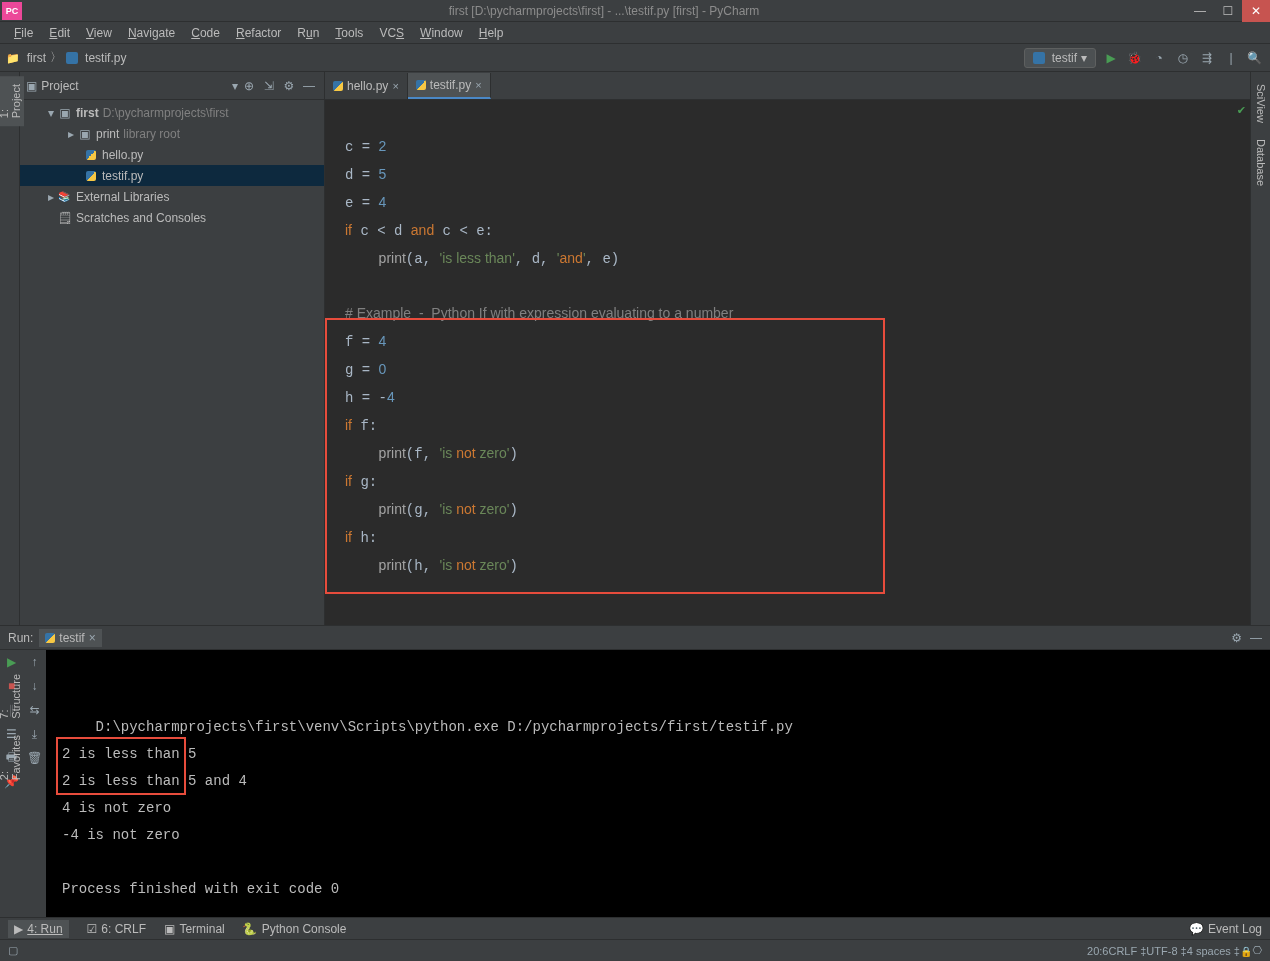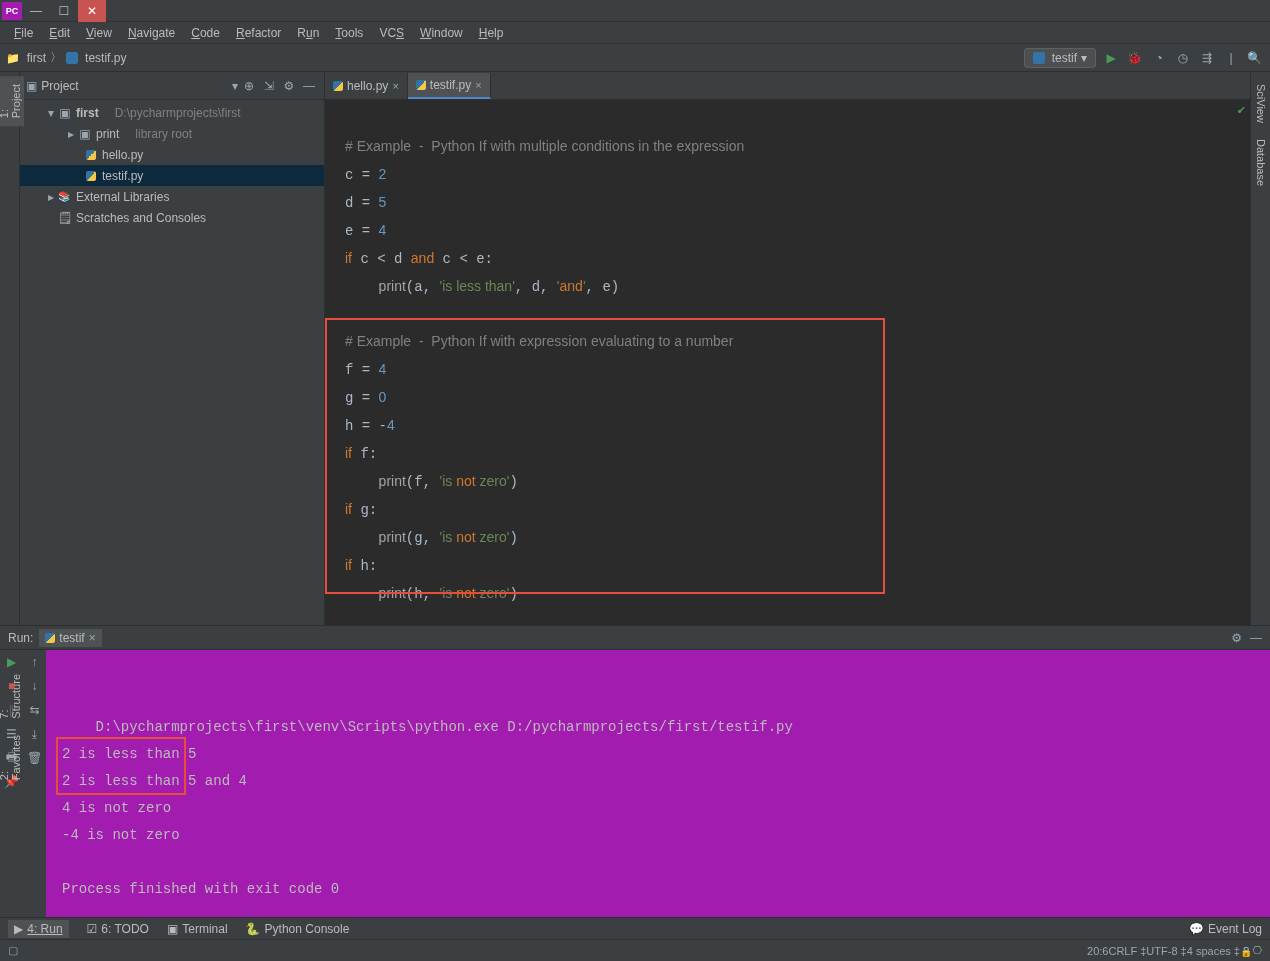--- a/index.html
+++ b/index.html
@@ -1,20 +1,20 @@
 <!DOCTYPE html>
 <html><head>
 <meta charset="utf-8">
 <style>
 * { margin: 0; padding: 0; box-sizing: border-box; font-family: "Segoe UI", Arial, sans-serif; }
 body { background: #3c3f41; color: #bbbbbb; font-size: 12px; width: 1270px; height: 961px; overflow: hidden; display: flex; flex-direction: column; }
 
 
 .titlebar { height: 22px; background: #3c3f41; display: flex; align-items: center; border-bottom: 1px solid #2d2f30; }
-.titlebar .logo { width: 20px; height: 18px; background: #a21caf; color: #fff; font-size: 9px; font-weight: bold; display: flex; align-items: center; justify-content: center; margin-left: 2px; }
+.titlebar .logo { width: 20px; height: 18px; background: #ec4899; color: #fff; font-size: 9px; font-weight: bold; display: flex; align-items: center; justify-content: center; margin-left: 2px; }
 .titlebar .title { flex: 1; text-align: center; color: #8c8c8c; font-size: 12px; }
 .titlebar .winbtns { display: flex; }
 .titlebar .winbtn { width: 28px; height: 22px; display: flex; align-items: center; justify-content: center; color: #bbbbbb; }
 .titlebar .winbtn.close { background: #c75450; color: #fff; }
 
 
 .menubar { height: 22px; background: #3c3f41; display: flex; align-items: center; padding: 0 6px; border-bottom: 1px solid #2d2f30; }
 .menubar .menu-item { padding: 2px 8px; color: #bbbbbb; cursor: pointer; }
 .menubar .menu-item u { text-decoration: underline; }
 
@@ -41,21 +41,21 @@
 .project-hdr .title { flex: 1; }
 .project-hdr .hdr-icon { width: 18px; height: 18px; display: flex; align-items: center; justify-content: center; color: #9aa7b0; margin-left: 2px; }
 .tree { flex: 1; overflow: auto; font-size: 12px; padding-top: 2px; }
 .tree-row { display: flex; align-items: center; height: 21px; padding-left: 6px; cursor: pointer; white-space: nowrap; }
 .tree-row.sel { background: #0d293e; }
 .tree-row .chev { width: 14px; text-align: center; color: #9aa7b0; }
 .tree-row .ic { width: 14px; height: 14px; margin-right: 4px; display: inline-flex; align-items: center; justify-content: center; }
 .tree-row .ic.folder { color: #9aa7b0; }
 .tree-row .ic.py::before { content: ""; display: block; width: 10px; height: 10px; background: linear-gradient(135deg,#3573a6 50%,#f7c844 50%); border-radius: 2px; }
 .tree-row .ic.lib::before { content: "📚"; font-size: 10px; }
-.tree-row .dim { color: #808080; margin-left: 16px; }
+.tree-row .dim { color: #808080; margin-left: 4px; }
 .indent-1 { padding-left: 24px; }
 .indent-2 { padding-left: 44px; }
 .indent-3 { padding-left: 64px; }
 
 
 .editor { flex: 1; display: flex; flex-direction: column; min-width: 0; }
 .tabs { height: 28px; background: #3c3f41; display: flex; align-items: flex-end; border-bottom: 1px solid #2d2f30; }
 .tab { height: 26px; display: flex; align-items: center; padding: 0 8px; background: #3c3f41; color: #bbbbbb; border-right: 1px solid #2d2f30; gap: 4px; cursor: pointer; }
 .tab.active { background: #4e5254; border-bottom: 2px solid #4a88c7; }
 .tab .close { color: #9aa7b0; font-size: 11px; }
@@ -71,21 +71,21 @@
 .highlight-line { position: absolute; left: 0; right: 0; height: 27px; background: #323232; z-index: -1; }
 .red-box { position: absolute; border: 2px solid #e74c3c; pointer-events: none; }
 .breadcrumb-editor { height: 20px; background: #3c3f41; color: #808080; font-size: 11px; padding-left: 100px; display: flex; align-items: center; border-top: 1px solid #2d2f30; }
 .checkmark { position: absolute; top: 4px; right: 4px; color: #499c54; font-size: 11px; }
 
 
 .rightbar { width: 20px; background: #3c3f41; border-left: 1px solid #2d2f30; display: flex; flex-direction: column; align-items: center; padding-top: 4px; }
 .rightbar .vtab { writing-mode: vertical-rl; color: #bbbbbb; font-size: 11px; padding: 8px 2px; cursor: pointer; }
 
 
-.run-panel { height: 292px; background: #a21caf; border-top: 1px solid #2d2f30; display: flex; flex-direction: column; }
+.run-panel { height: 292px; background: #000000; border-top: 1px solid #2d2f30; display: flex; flex-direction: column; }
 .run-hdr { height: 24px; background: #3c3f41; display: flex; align-items: center; padding: 0 8px; border-bottom: 1px solid #2d2f30; }
 .run-hdr .lbl { color: #bbbbbb; margin-right: 6px; }
 .run-hdr .tab-run { display: flex; align-items: center; gap: 4px; background: #4e5254; padding: 2px 6px; }
 .run-hdr .spacer { flex: 1; }
 .run-hdr .gear { color: #9aa7b0; margin-right: 8px; }
 .run-body { flex: 1; display: flex; }
 .run-tools { width: 46px; background: #3c3f41; display: grid; grid-template-columns: 1fr 1fr; grid-auto-rows: 24px; }
 .run-tools .tbtn { display: flex; align-items: center; justify-content: center; color: #9aa7b0; cursor: pointer; }
 .run-tools .tbtn.play { color: #499c54; }
 .run-tools .tbtn.stop { color: #c75450; }
@@ -103,20 +103,21 @@
 .statusbar { height: 22px; background: #3c3f41; border-top: 1px solid #2d2f30; display: flex; align-items: center; padding: 0 8px; color: #9aa7b0; font-size: 11px; }
 .statusbar .spacer { flex: 1; }
 .statusbar .sb-item { margin-left: 0; }
 .statusbar .lock::after { content: "🔒"; font-size: 10px; }
 </style>
 </head>
 <body>
 
 <div class="titlebar">
   <div class="logo">PC</div>
+  <div class="title">first [D:\pycharmprojects\first] - ...\testif.py [first] - PyCharm</div>
   <div class="winbtns">
     <div class="winbtn">—</div>
     <div class="winbtn">☐</div>
     <div class="winbtn close">✕</div>
   </div>
 </div>
 
 <div class="menubar">
   <div class="menu-item"><u>F</u>ile</div>
   <div class="menu-item"><u>E</u>dit</div>
@@ -218,21 +219,20 @@
         <span>testif.py</span>
         <span class="close">×</span>
       </div>
     </div>
     <div class="gutter-editor">
       <div class="codewrap">
         <div class="checkmark">✔</div>
         <div id="highlight-line" class="highlight-line" style="top: 384px;"></div>
         <div id="red-box-editor" class="red-box" style="top: 218px; left: 0px; width: 560px; height: 276px;"></div>
         <div class="code" id="code">
-<span class="cmt"># Example  -  Python If with multiple conditions in the expression</span>
 c = <span class="num">2</span>
 d = <span class="num">5</span>
 e = <span class="num">4</span>
 <span class="kw">if</span> c &lt; d <span class="kw">and</span> c &lt; e:
     <span class="fn">print</span>(a, <span class="str">'is less than'</span>, d, <span class="str">'<span class="kw">and</span>'</span>, e)
 
 <span class="cmt"># Example  -  Python If with expression evaluating to a number</span>
 f = <span class="num">4</span>
 g = <span class="num">0</span>
 h = -<span class="num">4</span>
@@ -288,21 +288,21 @@
 2 is less than 5 and 4
 4 is not zero
 -4 is not zero
 
 Process finished with exit code 0</div>
   </div>
 </div>
 
 <div class="toolwin-bar">
   <div class="tw-item active">▶ <u>4: Run</u></div>
-  <div class="tw-item">☑ <span>6: TODO</span></div>
+  <div class="tw-item">☑ <span>6: CRLF</span></div>
   <div class="tw-item">▣ <span>Terminal</span></div>
   <div class="tw-item">🐍 <span>Python Console</span></div>
   <div class="spacer"></div>
   <div class="eventlog">💬 <span>Event Log</span></div>
 </div>
 
 <div class="statusbar">
   <span>▢</span>
   <div class="spacer"></div>
   <span class="sb-item">20:6</span>

